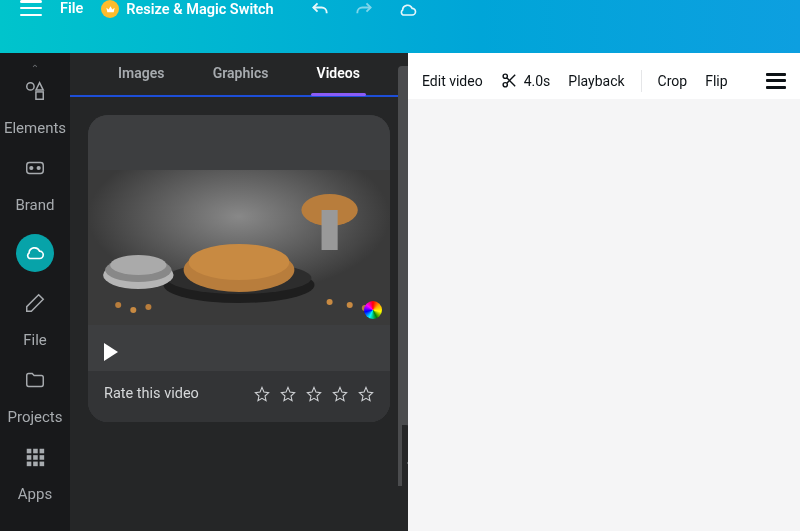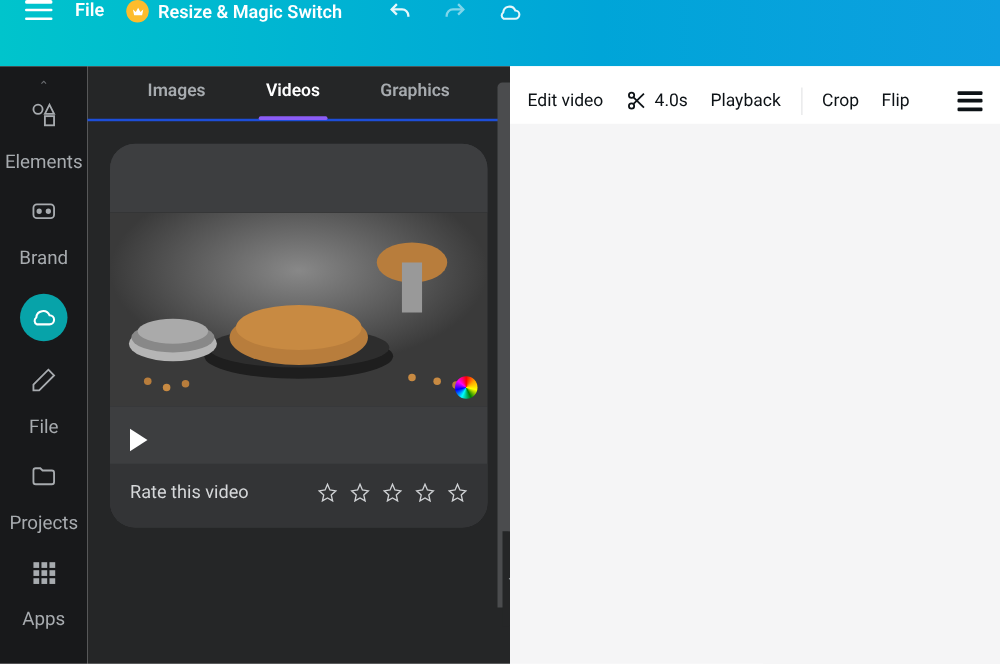--- a/index.html
+++ b/index.html
@@ -132,22 +132,22 @@
         <rect x="10" y="17" width="5" height="5"></rect>
         <rect x="17" y="17" width="5" height="5"></rect>
       </svg>
     <span>Apps</span>
   </div>
 </div>
 
 <div class="panel">
   <div class="tabs">
     <div class="tab">Images</div>
+    <div class="tab">Graphics</div>
     <div class="tab active">Videos</div>
-    <div class="tab">Graphics</div>
   </div>
   <div class="card">
     <div class="card-top"></div>
     <div class="thumb">
       <svg viewBox="0 0 300 155" preserveAspectRatio="none">
         <defs>
           <radialGradient id="bg" cx="50%" cy="30%">
               <stop offset="0%" stop-color="#888"></stop>
               <stop offset="100%" stop-color="#3a3a3a"></stop>
             </radialGradient>

